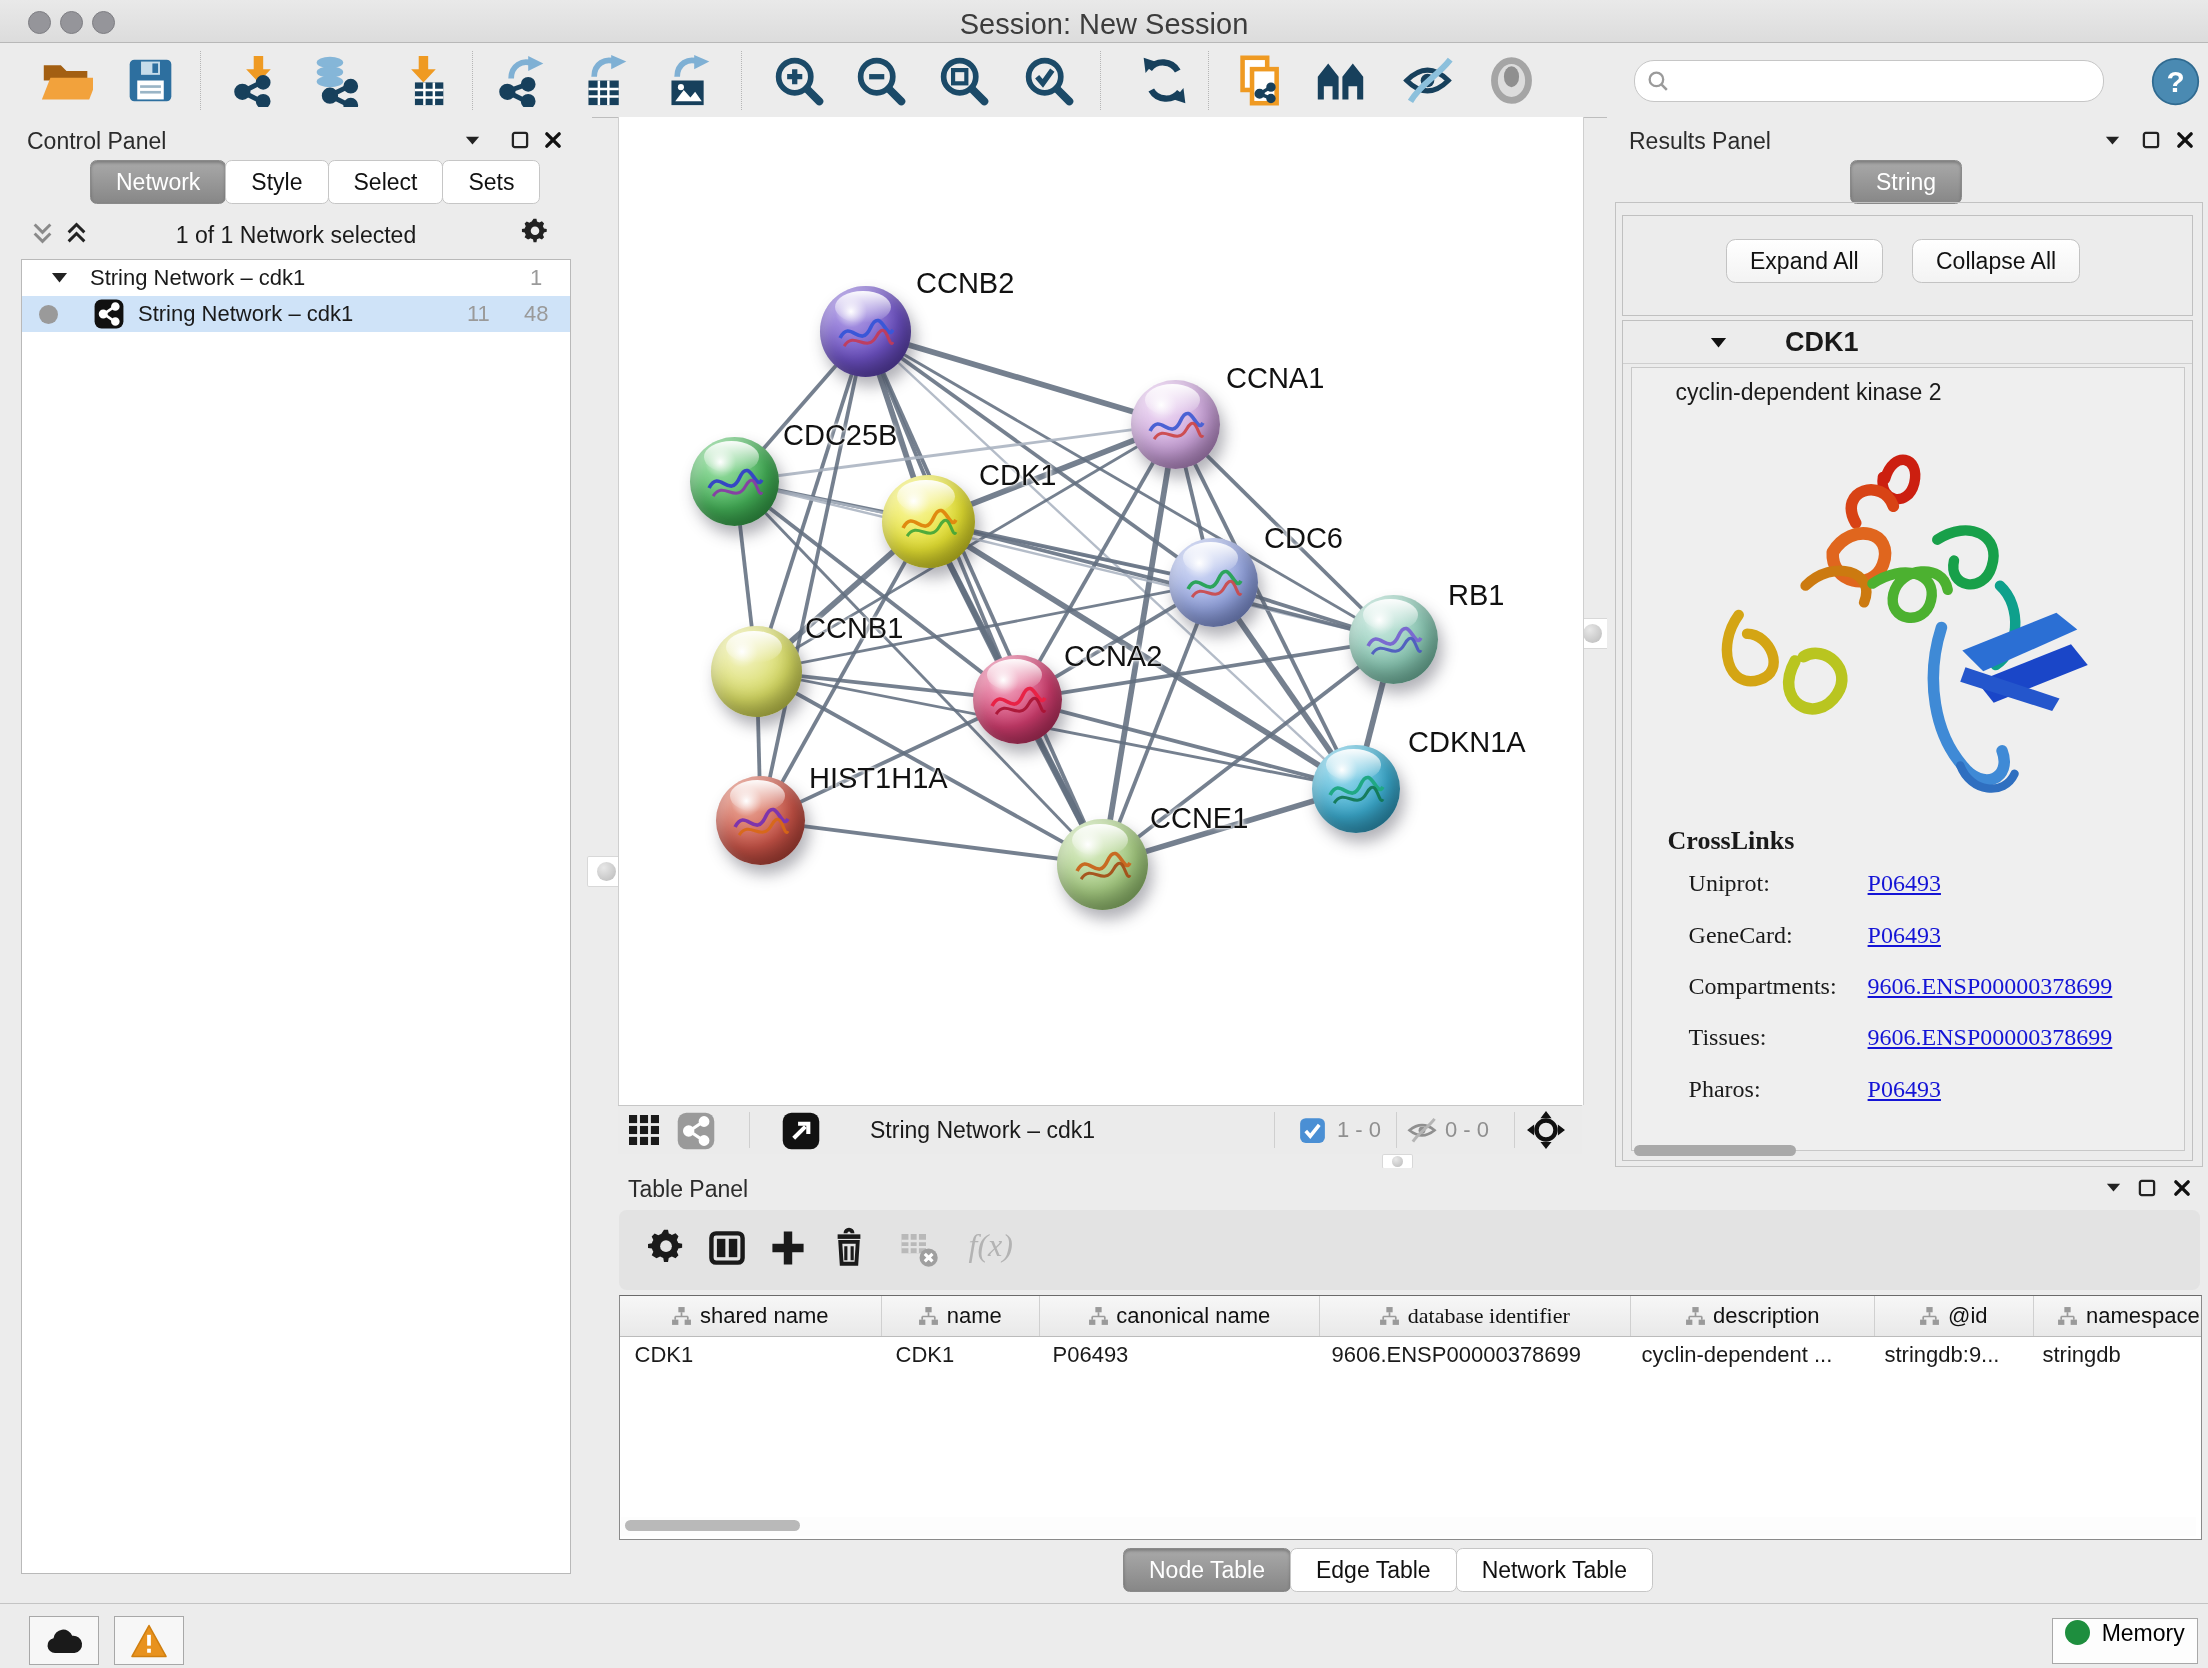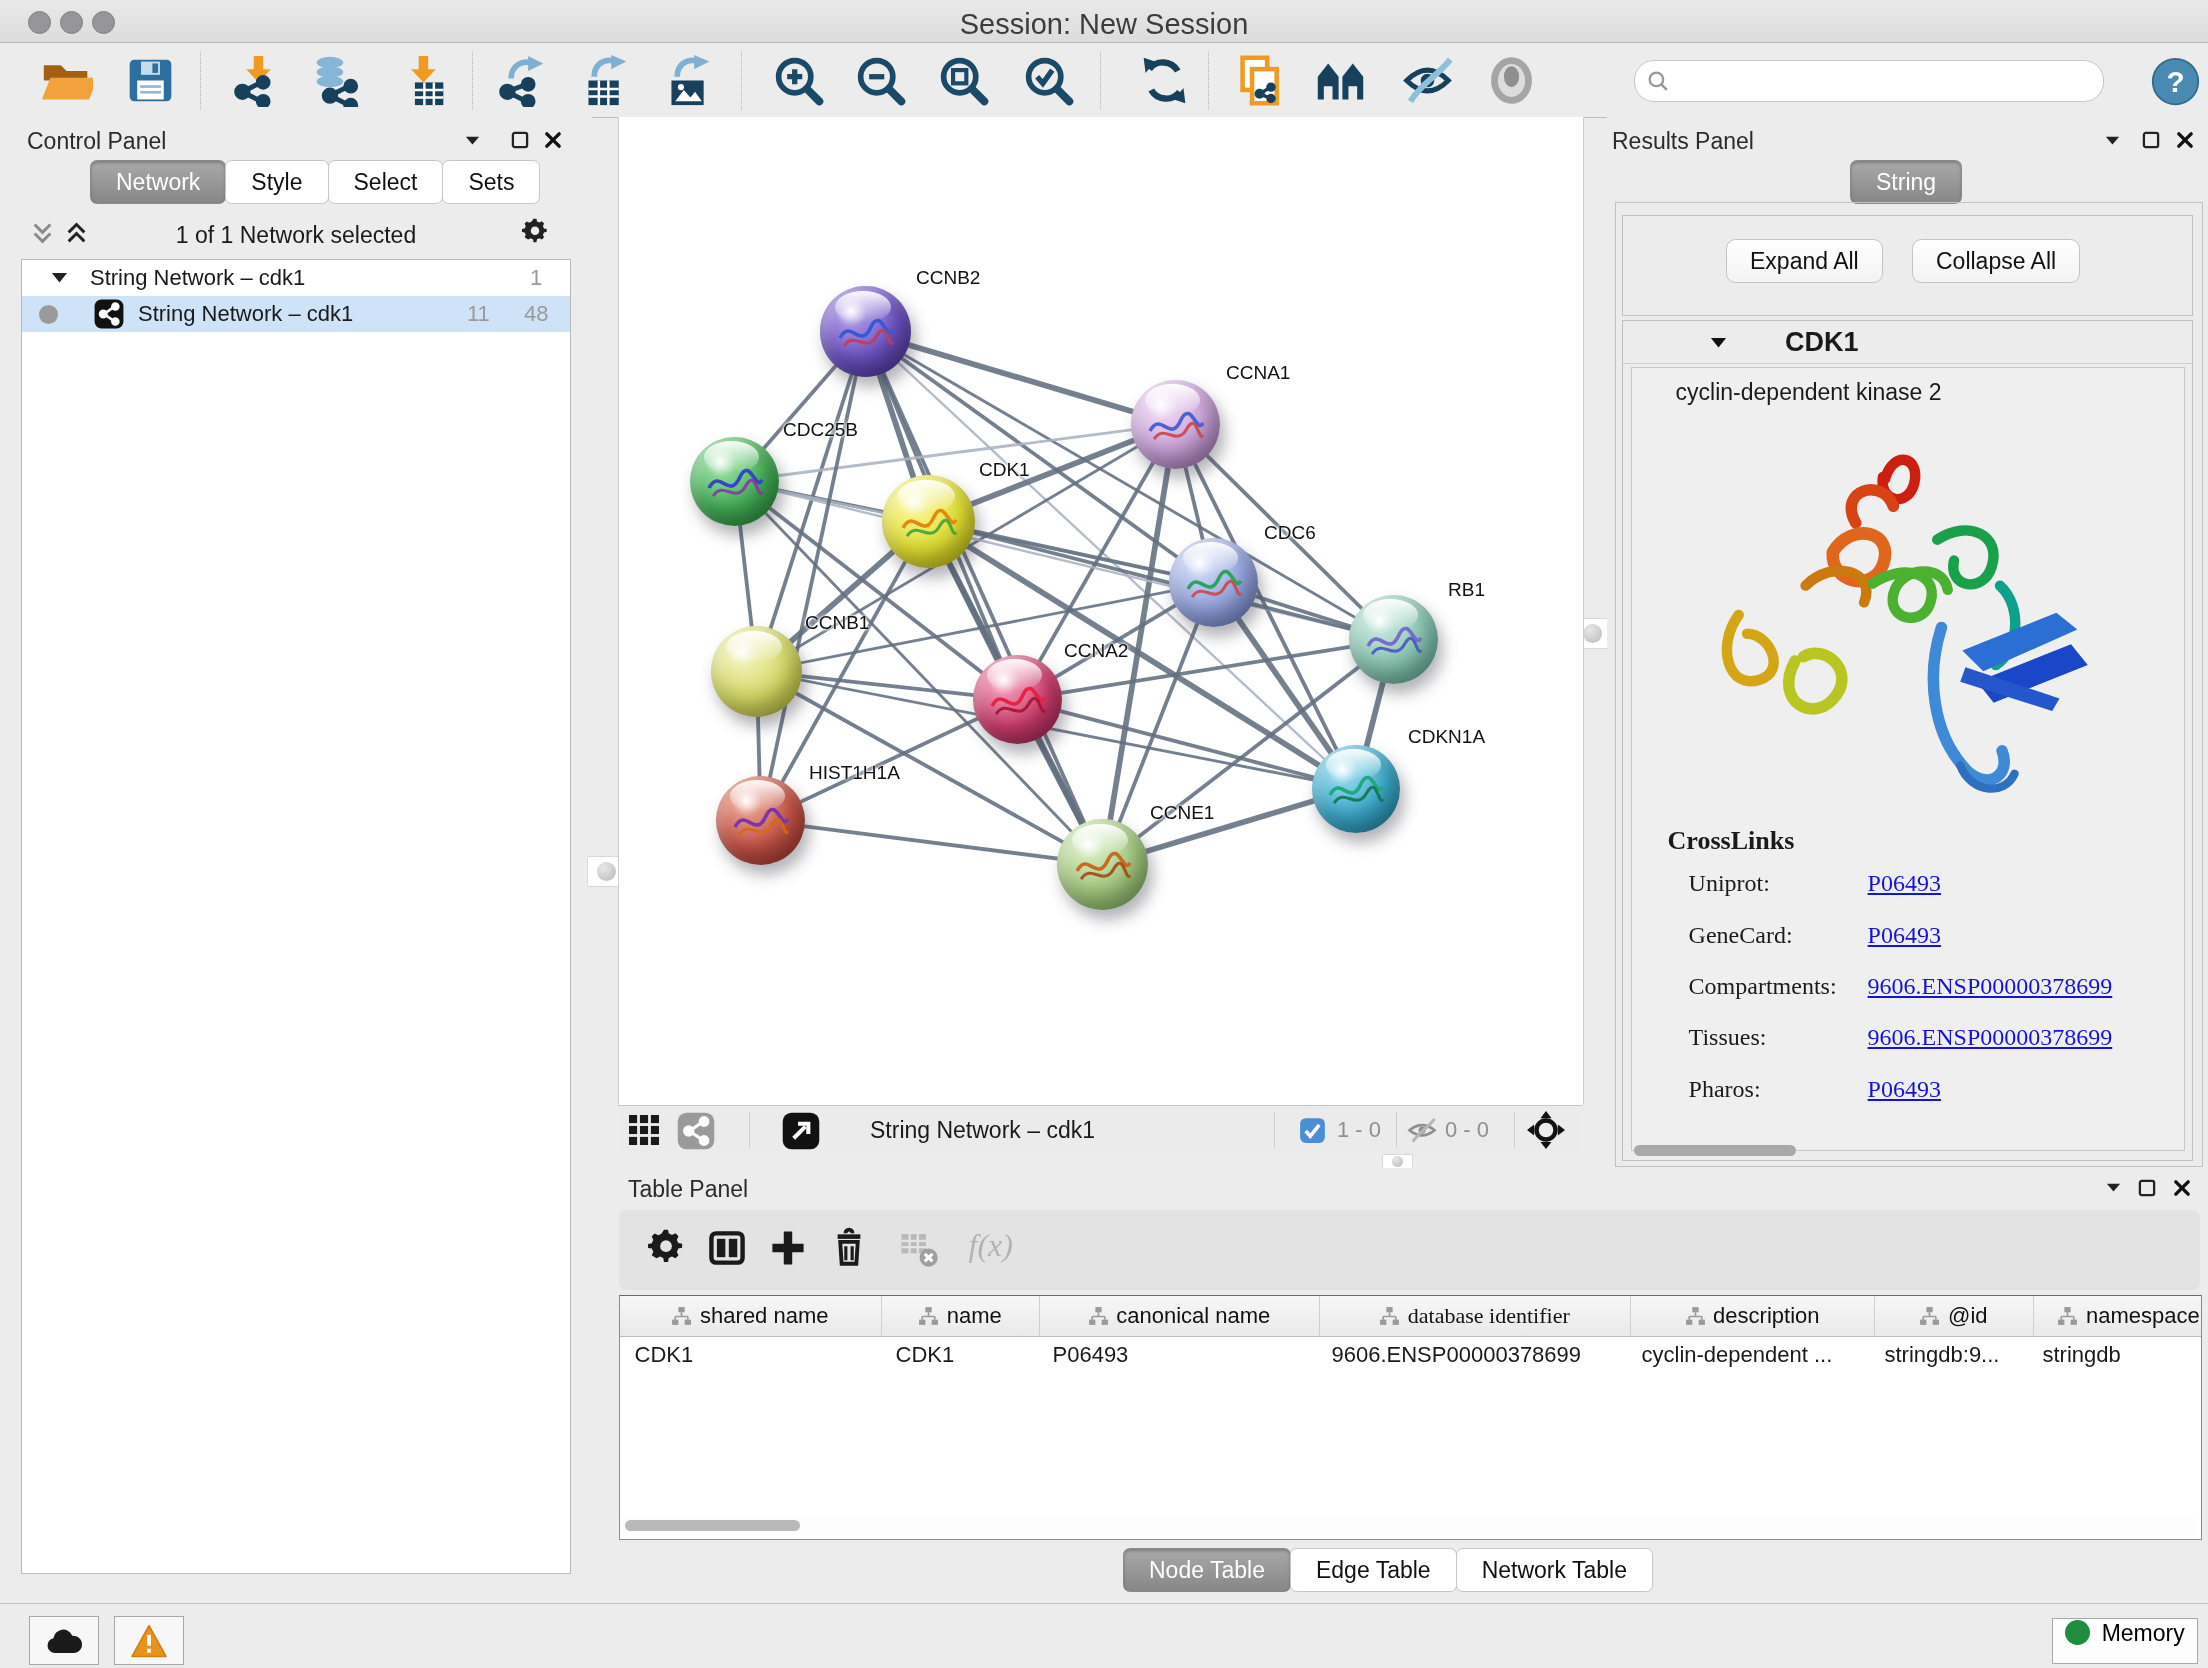--- a/index.html
+++ b/index.html
@@ -37,21 +37,21 @@
   .trow{position:relative;height:36px;font-size:22px;}
   .trow.sel{background:#cfe3f8;}
   .tnum{position:absolute;color:#9a9a9a;}
   
   .canvas{position:absolute;left:618px;top:117px;width:964px;height:988px;background:#fff;
     border-left:1px solid #cfcfcf;border-right:1px solid #cfcfcf;overflow:hidden;}
   .node{position:absolute;border-radius:50%;box-shadow:4.8px 9.5px 15px rgba(50,50,65,.38),
     inset -7.6px -13.3px 21px rgba(0,0,0,.28),inset 5.7px 7.6px 11.4px rgba(255,255,255,.30);}
   .gloss{position:absolute;left:16%;top:5%;width:62%;height:36%;border-radius:50%;
     background:linear-gradient(rgba(255,255,255,.95),rgba(255,255,255,0));}
-  .nlabel{position:absolute;font-size:19px;color:#111;white-space:nowrap;
+  .nlabel{position:absolute;font-size:29px;color:#111;white-space:nowrap;
     text-shadow:0 0 4.8px #fff,0 0 2.9px #fff,0 0 1.9px #fff;}
   .cbar{position:absolute;left:618px;top:1105px;width:964px;height:48px;background:#ebebeb;
     border-top:1px solid #c6c6c6;}
   .cbar .vsep{position:absolute;top:5.7px;height:36px;border-left:1px solid #cfcfcf;}
   .gray-num{font-size:22px;color:#8f8f8f;text-align:right;}
   .gutter-dot{position:absolute;width:36px;height:28.5px;background:#fff;border:1px solid #d8d8d8;
     display:flex;align-items:center;justify-content:center;border-radius:1.9px;}
   .gutter-dot i{width:19px;height:19px;border-radius:50%;background:radial-gradient(circle at 35% 30%,#e8e8e8,#b9b9b9);display:block;}
   
   .rpanel{position:absolute;left:1607px;top:117px;width:601px;height:1051px;background:#ececec;}
@@ -521,21 +521,21 @@
     <span class="abs gray-num" style="left:827px;top:11.4px">0 - 0</span>
     <i class="vsep" style="left:896px"></i>
     <button class="picon" style="left:909px;top:4.8px">
       <svg width="38" height="38" viewBox="0 0 24 24">
         <circle cx="12" cy="12" r="6" stroke="#111" stroke-width="2.8" fill="none"></circle>
         <path d="M12 0 L8.5 4.5 h7 z M12 24 L8.5 19.5 h7 z M0 12 L4.5 8.5 v7 z M24 12 L19.5 8.5 v7 z" fill="#111"></path>
         </svg></button>
   </div>
 
   <div class="rpanel">
-    <div class="phead abs" style="left:5px;top:11.4px">Results Panel</div>
+    <div class="phead abs" style="left:22px;top:11.4px">Results Panel</div>
     <button class="picon" style="left:496px;top:17px">
       <svg width="19" height="13.3" viewBox="0 0 20 14">
           <path d="M3 3 L10 11 L17 3 z" fill="#222"></path>
         </svg></button>
     <button class="picon" style="left:535px;top:14.3px">
       <svg width="18" height="18" viewBox="0 0 19 19">
           <rect x="2" y="2" width="15" height="15" rx="2" stroke="#222" stroke-width="2.4" fill="none"></rect>
         </svg></button>
     <button class="picon" style="left:569px;top:14.3px">
       <svg width="18" height="18" viewBox="0 0 19 19">

